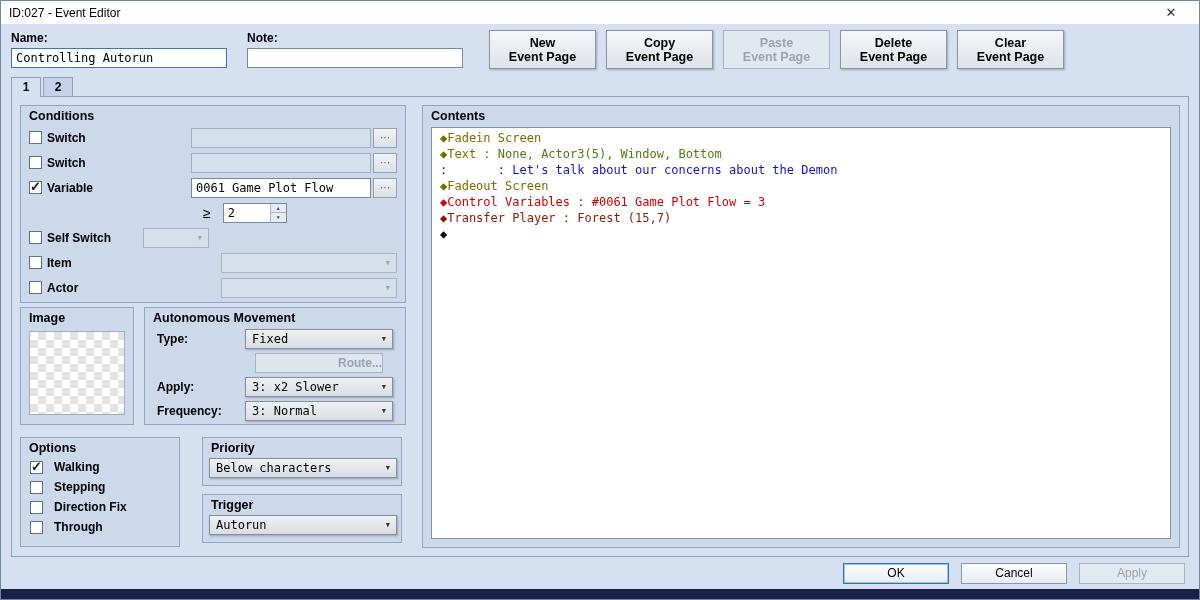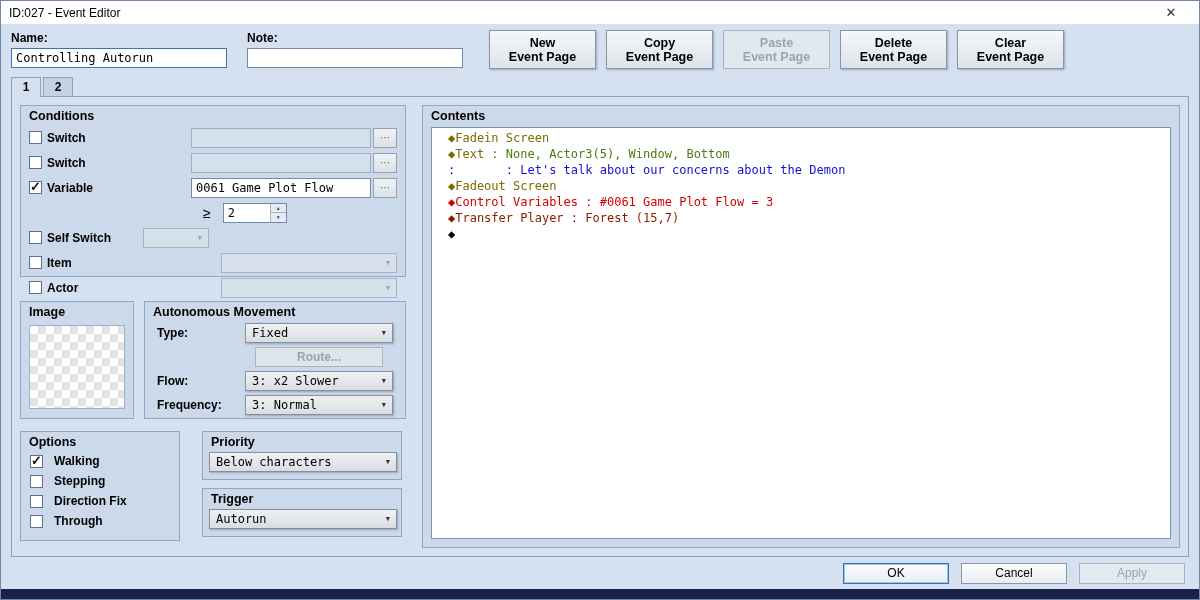--- a/index.html
+++ b/index.html
@@ -42,21 +42,21 @@
   
   .tab-panel { margin:0 10px; border:1px solid #8ba1bd; background:#d5e1f0;
                display:flex; padding:8px; gap:16px; flex:1 1 auto; position:relative; z-index:1; }
   .left-col { width:386px; flex:0 0 auto; display:flex; flex-direction:column; }
   .right-col { flex:1 1 auto; display:flex; }
 
   .group { background:#cbd9ea; border:1px solid #90a7c2; }
   .group-title { font-weight:bold; font-size:12.5px; padding:3px 8px 2px 8px; }
 
   
-  .conditions { height:172px; margin-bottom:24px; }
+  .conditions { height:198px; margin-bottom:4px; }
   .cond-row { display:flex; align-items:center; height:25px; padding:0 8px; }
   .cb-label { font-weight:bold; margin-left:5px; }
   .checkbox { width:13px; height:13px; background:#fff; border:1px solid #5f7089;
               display:inline-block; position:relative; flex:0 0 auto; }
   .checkbox.checked::after { content:"✓"; position:absolute; top:-3px; left:0;
               font-size:13px; font-weight:bold; color:#1a1a1a; }
   .cond-ctl { margin-left:auto; width:206px; display:flex; align-items:center; }
   .cond-input { flex:1; height:20px; border:1px solid #9fb0c4; background:#d5e0ed;
                 font:12px "DejaVu Sans Mono", monospace; padding:1px 4px; min-width:0; }
   .cond-input.enabled { background:#fff; border-color:#708aa8; }
@@ -94,37 +94,37 @@
              background-image:
                linear-gradient(45deg,#e2e2e2 25%,transparent 25%,transparent 75%,#e2e2e2 75%),
                linear-gradient(45deg,#e2e2e2 25%,transparent 25%,transparent 75%,#e2e2e2 75%);
              background-size:16px 16px; background-position:0 0,8px 8px; }
   .movement-group { flex:1; height:118px; }
   .mv-row { display:flex; align-items:center; height:24px; padding:0 12px; }
   .mv-label { width:88px; font-weight:bold; }
   .mv-dd { width:148px; }
   .route-row { padding-left:110px; }
   .route-btn { width:128px; height:20px; background:#dfe5ec; border:1px solid #aab4c0;
-               color:#98a4b0; font-weight:bold; font-size:12px; text-align:center;
+               color:#98a4b0; font-weight:bold; font-size:12px; text-align:right;
                line-height:18px; cursor:default; }
 
   
   .bot-row { display:flex; gap:22px; margin-top:12px; }
   .options-group { width:160px; height:110px; }
   .opt-row { display:flex; align-items:center; gap:6px; height:20px; padding:0 9px; }
   .pt-col { display:flex; flex-direction:column; gap:8px; width:200px; }
   .pt-group { height:49px; }
   .pt-dd { width:188px; margin:1px 0 0 6px; }
 
   
   .contents-group { flex:1; display:flex; flex-direction:column; }
   .contents-list { flex:1; margin:2px 8px 8px 8px; background:#fff; border:1px solid #7e93ac;
                    overflow:hidden; padding:2px 0; }
   .content-line { font:12px "DejaVu Sans Mono", monospace; line-height:16px;
-                  white-space:pre; padding:0 16px; cursor:default; }
+                  white-space:pre; padding:0 8px; cursor:default; }
 
   
   .footer { height:32px; display:flex; align-items:center; justify-content:flex-end;
             gap:12px; padding-right:14px; flex:0 0 auto; }
   .footer-btn { width:106px; height:21px; background:linear-gradient(#fbfcfd,#e8edf2);
                 border:1px solid #8a95a3; font-size:12px; text-align:center;
                 line-height:19px; cursor:default; }
   .footer-btn.default { border:1px solid #2e75b6; box-shadow:0 0 0 1px #9cc3e5 inset; }
   .footer-btn.disabled { color:#9aa4b0; background:#e3e9f0; border-color:#aab4c0; }
 
@@ -263,21 +263,21 @@
             <span class="mv-label">Type:</span>
             <span class="dropdown mv-dd">
               <span>Fixed</span>
               <span class="dd-arrow">▼</span>
             </span>
           </div>
           <div class="mv-row route-row">
             <span class="route-btn">Route...</span>
           </div>
           <div class="mv-row">
-            <span class="mv-label">Flow:</span>
+            <span class="mv-label">Apply:</span>
             <span class="dropdown mv-dd">
               <span>3: x2 Slower</span>
               <span class="dd-arrow">▼</span>
             </span>
           </div>
           <div class="mv-row">
             <span class="mv-label">Frequency:</span>
             <span class="dropdown mv-dd">
               <span>3: Normal</span>
               <span class="dd-arrow">▼</span>

